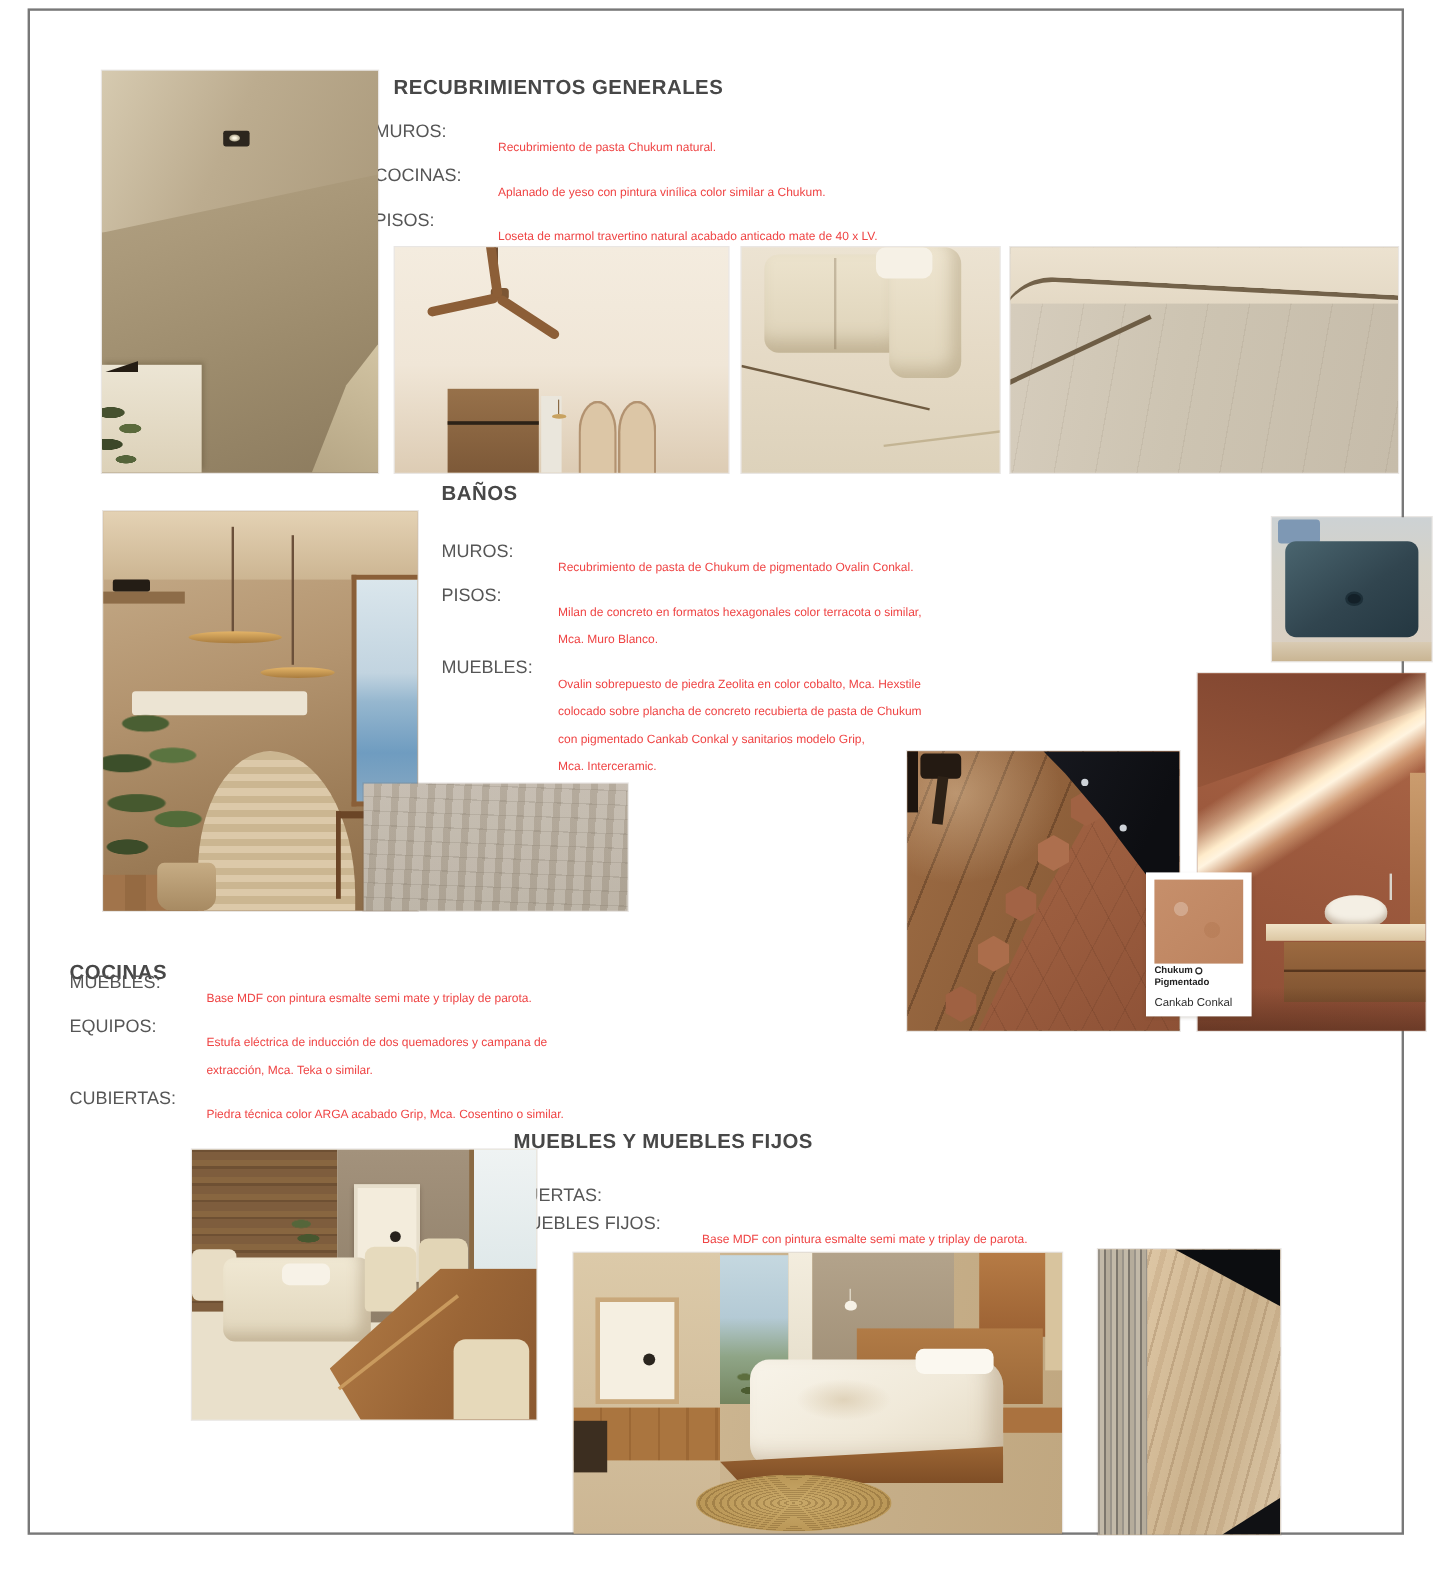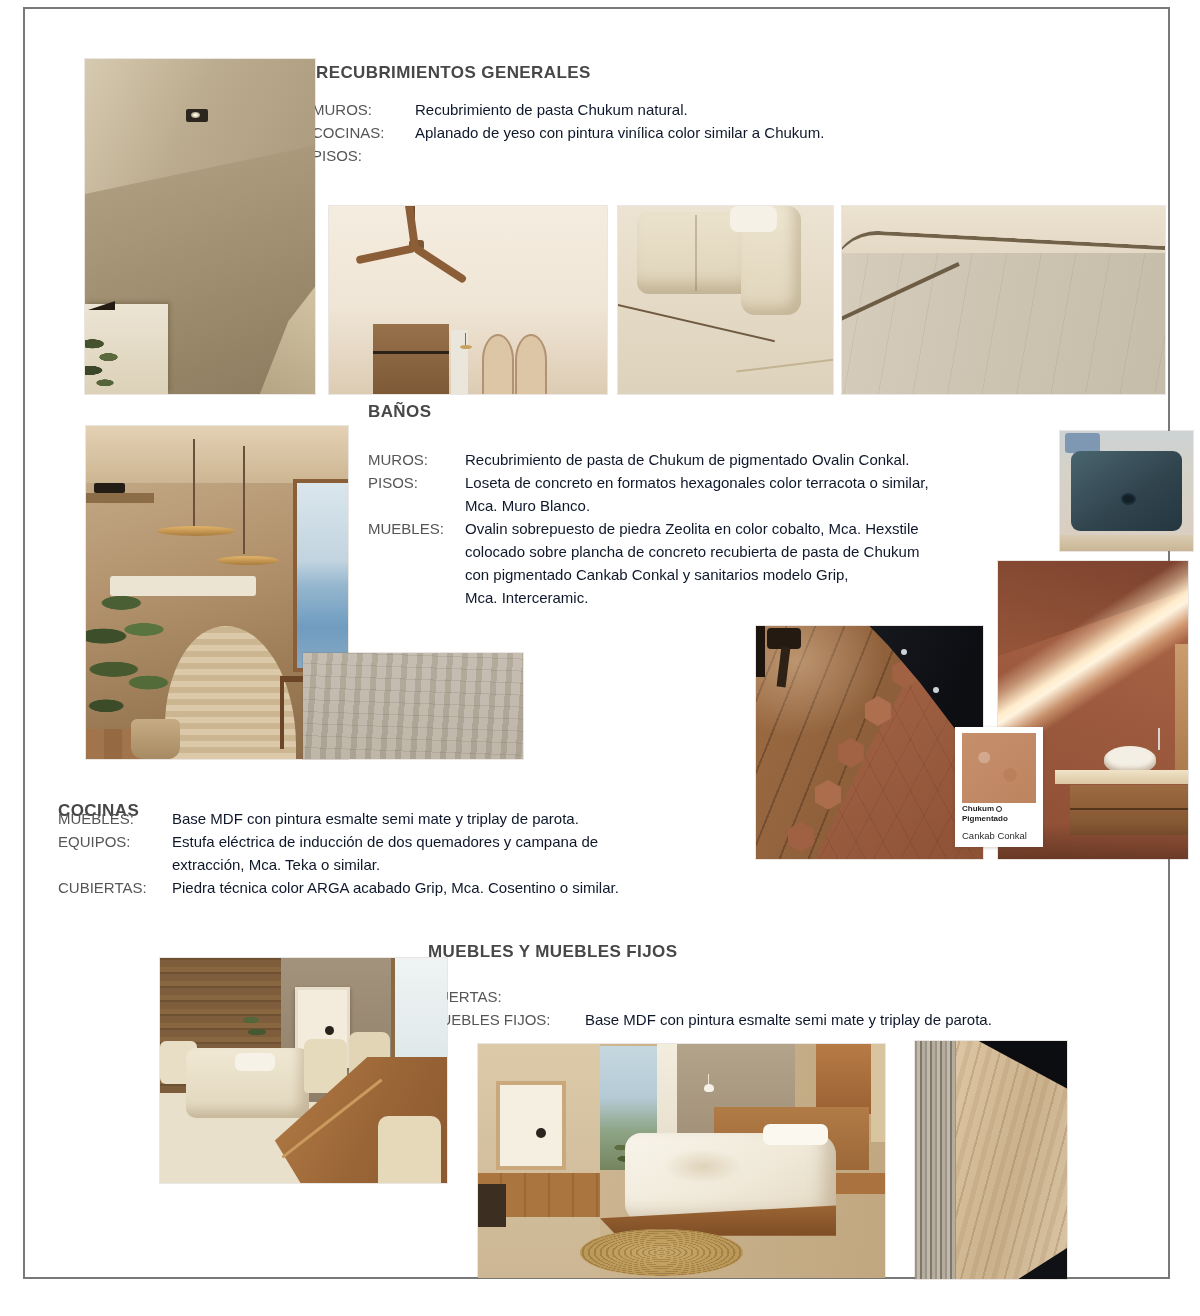--- a/index.html
+++ b/index.html
@@ -15,21 +15,21 @@
   .h-title {
     position:absolute; font-size:17px; font-weight:bold; color:#474747;
     letter-spacing:.4px; white-space:nowrap;
   }
   .spec-block { position:absolute; }
   .spec-row { display:flex; align-items:flex-start; }
   .spec-label {
     flex-shrink:0; font-size:15px; color:#565656; line-height:23px; white-space:nowrap;
   }
   .spec-value {
-    font-size:15px; color:#0f172a; line-height:23px; white-space:pre-line;
+    font-size:10px; color:#ef4444; line-height:23px; white-space:pre-line;margin-top:14px;
   }
   .lw-103 .spec-label { width:103px; }
   .lw-97  .spec-label { width:97px; }
   .lw-114 .spec-label { width:114px; }
   .lw-157 .spec-label { width:157px; }
 
   
   .photo { position:absolute; overflow:hidden; outline:1px solid rgba(110,90,70,.15); }
   .photo i { position:absolute; display:block; }
 
@@ -303,32 +303,33 @@
     clip-path:polygon(0 0,100% 0,100% 100%); }
   #ph-plywood .bbot { right:0; bottom:0; width:32%; height:13%; background:#101114;
     clip-path:polygon(100% 0,100% 100%,0 100%); }
 </style>
 </head>
 <body>
 
 <div class="sheet">
   <div class="frame"></div>
 
-  <div class="h-title" style="left:316px; top:63px;">RECUBRIMIENTOS GENERALES</div>
+  <div class="h-title" style="left:328px; top:63px;">RECUBRIMIENTOS GENERALES</div>
   <div class="spec-block lw-103" style="left:312px; top:98px; width:740px;">
     <div class="spec-row">
       <span class="spec-label">MUROS:</span>
       <span class="spec-value">Recubrimiento de pasta Chukum natural.</span>
     </div>
     <div class="spec-row">
       <span class="spec-label">COCINAS:</span>
       <span class="spec-value">Aplanado de yeso con pintura vinílica color similar a Chukum.</span>
     </div>
     <div class="spec-row">
       <span class="spec-label">PISOS:</span>
+      <span class="spec-value">Loseta de marmol travertino natural acabado anticado mate de 40 x LV.</span>
     </div>
   </div>
 
   <figure class="photo" id="ph-wall">
     <i class="ceil"></i>
     <i class="spot"></i>
     <i class="doorf"></i>
     <i class="lampw"></i>
     <i class="shelfr"></i>
     <i class="leaves"></i>
@@ -364,21 +365,21 @@
   </figure>
 
   <div class="h-title" style="left:368px; top:402px;">BAÑOS</div>
   <div class="spec-block lw-97" style="left:368px; top:448px; width:648px;">
     <div class="spec-row">
       <span class="spec-label">MUROS:</span>
       <span class="spec-value">Recubrimiento de pasta de Chukum de pigmentado Ovalin Conkal.</span>
     </div>
     <div class="spec-row">
       <span class="spec-label">PISOS:</span>
-      <span class="spec-value">Loseta de concreto en formatos hexagonales color terracota o similar,
+      <span class="spec-value">Milan de concreto en formatos hexagonales color terracota o similar,
 Mca. Muro Blanco.</span>
     </div>
     <div class="spec-row">
       <span class="spec-label">MUEBLES:</span>
       <span class="spec-value">Ovalin sobrepuesto de piedra Zeolita en color cobalto, Mca. Hexstile
 colocado sobre plancha de concreto recubierta de pasta de Chukum
 con pigmentado Cankab Conkal y sanitarios modelo Grip,
 Mca. Interceramic.</span>
     </div>
   </div>

